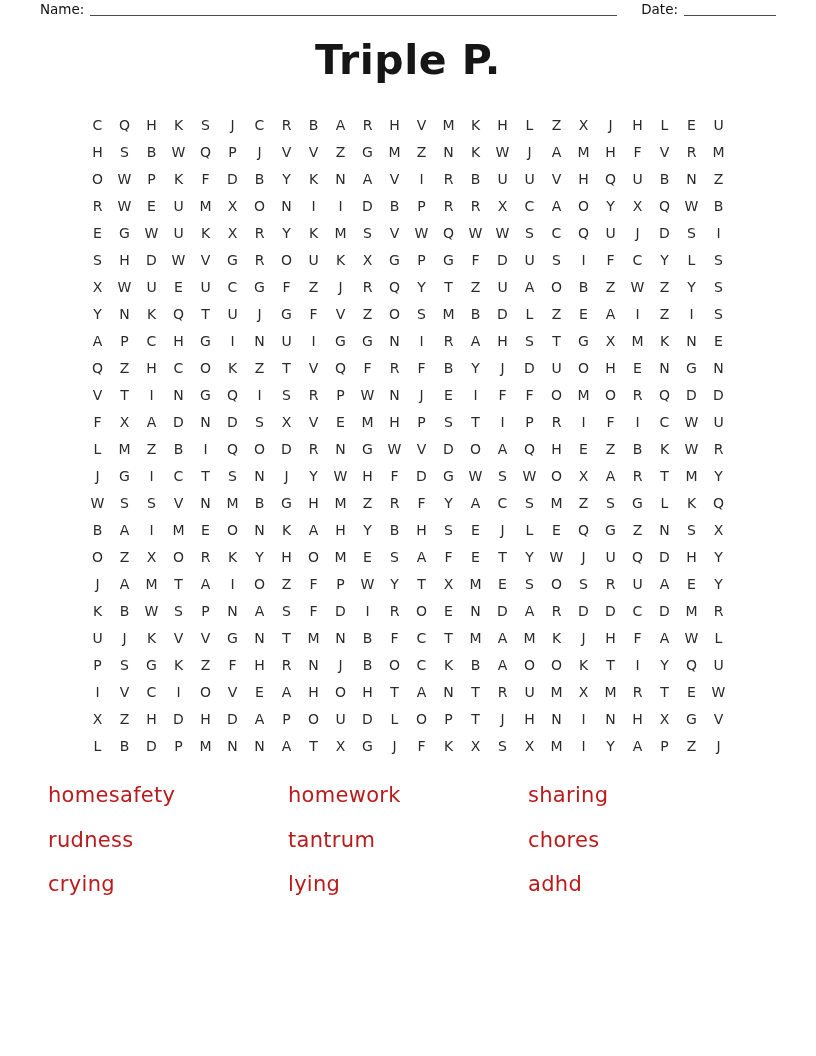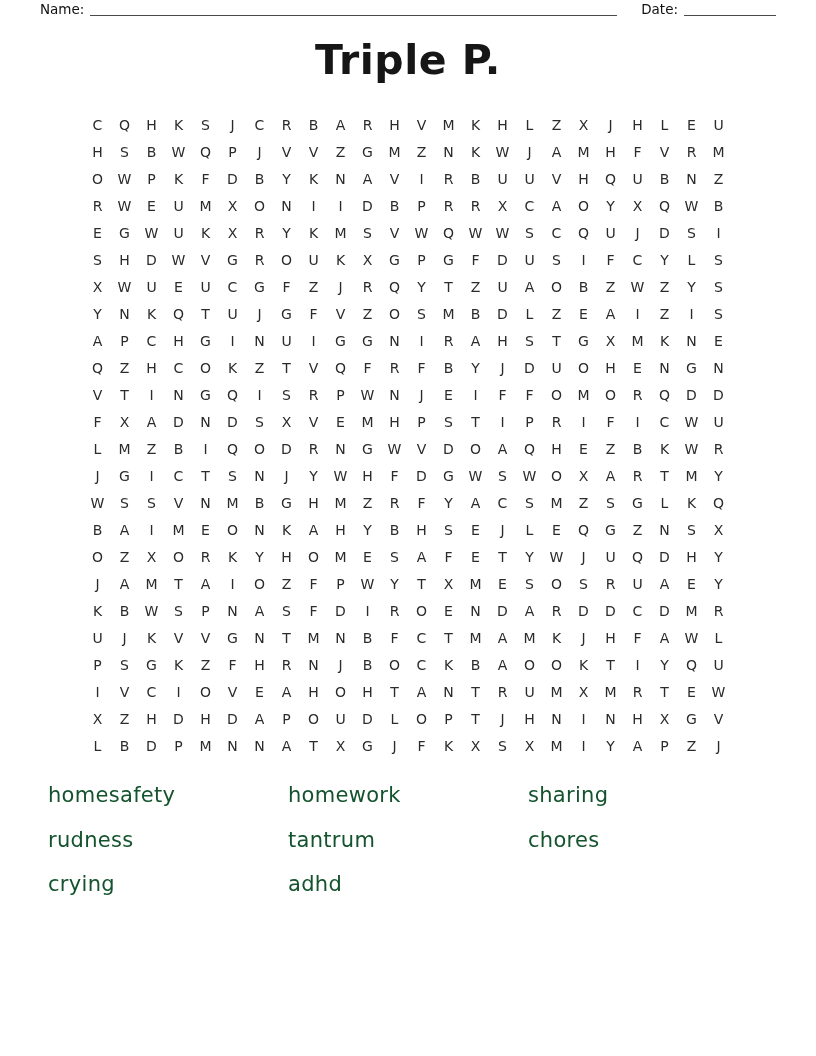--- a/index.html
+++ b/index.html
@@ -78,21 +78,21 @@
     line-height: 27px;
   }
   
   .word-list {
     position: absolute;
     top: 773px;
     left: 48px;
     display: grid;
     grid-template-columns: 240px 240px 240px;
     font-size: 21px;
-    color: #14532d;
+    color: #b91c1c;
   }
   .word {
     height: 44.5px;
     line-height: 44.5px;
     letter-spacing: 0.3px;
   }
 </style>
 </head>
 <body>
 
@@ -735,16 +735,17 @@
     </div>
 
   <div class="word-list">
     <span class="word">homesafety</span>
     <span class="word">homework</span>
     <span class="word">sharing</span>
     <span class="word">rudness</span>
     <span class="word">tantrum</span>
     <span class="word">chores</span>
     <span class="word">crying</span>
+    <span class="word">lying</span>
     <span class="word">adhd</span>
   </div>
 
 </div>
 
 </body></html>

